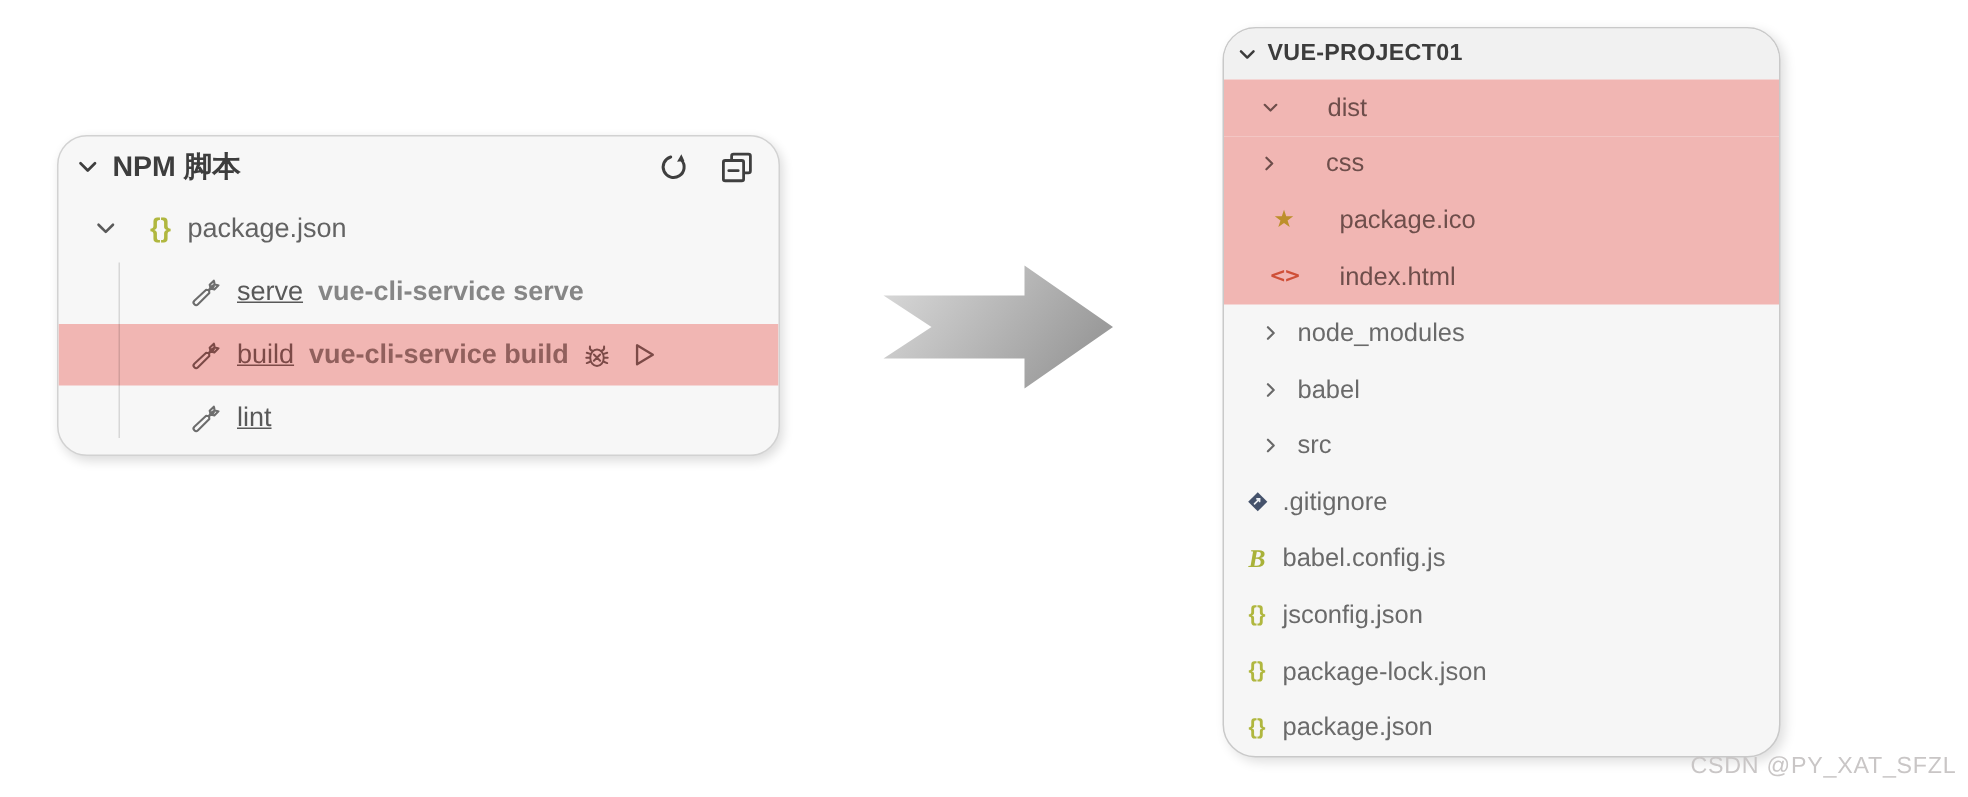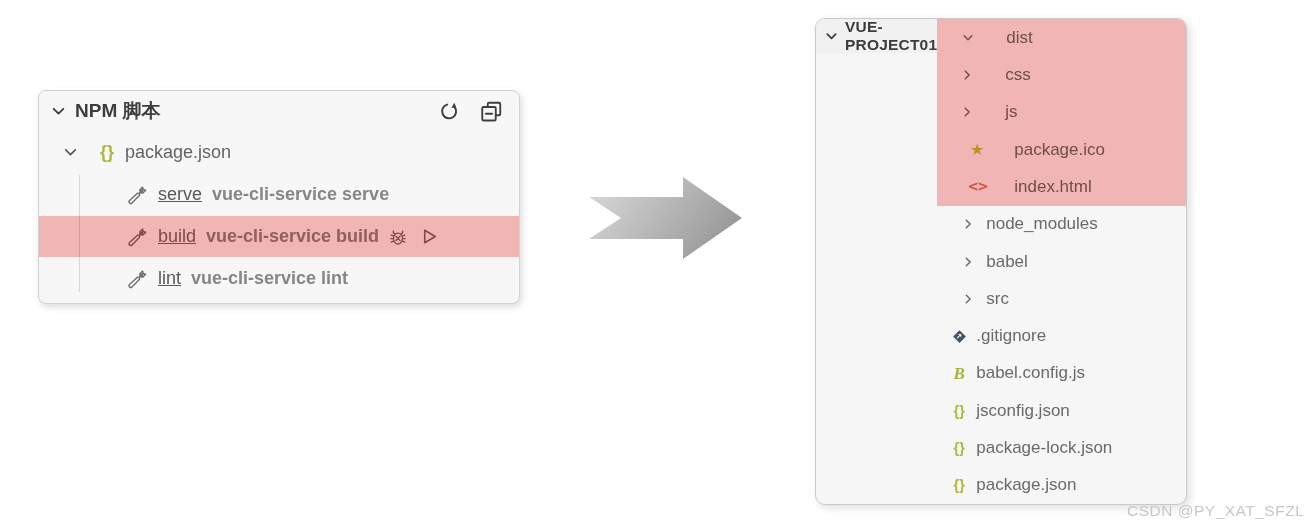--- a/index.html
+++ b/index.html
@@ -28,21 +28,21 @@
     -webkit-font-smoothing:antialiased;
   }
   svg{display:block;}
   .icon{flex:0 0 auto;}
 
   
   .npm-panel{
     position:absolute;left:38px;top:90px;width:482px;height:214px;
     background:var(--panel-bg);
     border:1px solid var(--panel-border);
-    border-radius:8px;
+    border-radius:20px;
     box-shadow:2px 3px 7px rgba(0,0,0,.14);
     overflow:hidden;
   }
   .npm-header{
     height:40px;display:flex;align-items:center;padding:0 15px 0 12px;
   }
   .npm-title{
     font-size:19px;font-weight:bold;color:var(--title-dark);margin-left:9px;
     white-space:nowrap;
   }
@@ -83,24 +83,24 @@
   .row-actions .icon{cursor:pointer;}
 
   
   .big-arrow{position:absolute;left:588px;top:176px;}
 
   
   .explorer-panel{
     position:absolute;left:815px;top:18px;width:372px;height:487px;
     background:#f6f6f6;
     border:1px solid #c9c9c9;
-    border-radius:10px;
+    border-radius:22px;
     box-shadow:3px 3px 8px rgba(0,0,0,.13);
     overflow:hidden;
-    display:flex;
+    display:flex;flex-direction:column;
   }
   .explorer-header{
     height:34px;flex:0 0 34px;display:flex;align-items:center;
     background:var(--header-bg);padding-left:9px;
   }
   .explorer-title{
     font-size:15.5px;font-weight:bold;color:#3c3c3c;margin-left:7px;letter-spacing:.2px;
   }
   .ftree{flex:1;display:flex;flex-direction:column;}
   .frow{
@@ -206,21 +206,20 @@
       </span>
     </div>
 
     <div class="script-row">
       <span class="icon wrench">
         <svg width="20" height="20" viewBox="0 0 18 18">
             <path d="M9.4 7.4a4 4 0 0 0 4.6-5.5l-2.5 2.5.6 2.2 2.2.6 2.5-2.5a4 4 0 0 0-5.5 4.6l-6.8 6.8a1.55 1.55 0 0 1-2.2-2.2z" fill="none" stroke="currentColor" stroke-width="1.25" stroke-linecap="round" stroke-linejoin="round"></path>
           </svg>
       </span>
       <span class="script-name">lint</span>
-      <span class="script-cmd">vue-cli-service lint</span>
     </div>
 
   </div>
 </section>
 
 <svg class="big-arrow" width="156" height="84" viewBox="0 0 156 84">
   <defs>
     <linearGradient id="arrowGrad" x1="0" y1="0" x2="1" y2="0.4">
       <stop offset="0" style="stop-color:var(--arrow-light)"></stop>
       <stop offset="1" style="stop-color:var(--arrow-dark)"></stop>
@@ -253,28 +252,20 @@
     <div class="frow lvl2 hl">
       <span class="fslot icon">
         <svg width="12" height="12" viewBox="0 0 14 14">
             <path d="M5 2.5 9.5 7 5 11.5" fill="none" stroke="currentColor" stroke-width="1.7" stroke-linecap="round" stroke-linejoin="round"></path>
           </svg>
       </span>
       <span class="flabel">css</span>
     </div>
 
 
-    <div class="frow lvl2 hl">
-      <span class="fslot icon">
-        <svg width="12" height="12" viewBox="0 0 14 14">
-            <path d="M5 2.5 9.5 7 5 11.5" fill="none" stroke="currentColor" stroke-width="1.7" stroke-linecap="round" stroke-linejoin="round"></path>
-          </svg>
-      </span>
-      <span class="flabel">js</span>
-    </div>
 
     <div class="frow lvl2 hl filerow">
       <span class="fslot icon star-glyph">★</span>
       <span class="flabel">package.ico</span>
     </div>
 
     <div class="frow lvl2 hl filerow">
       <span class="fslot icon code-glyph">&lt;&gt;</span>
       <span class="flabel">index.html</span>
     </div>

